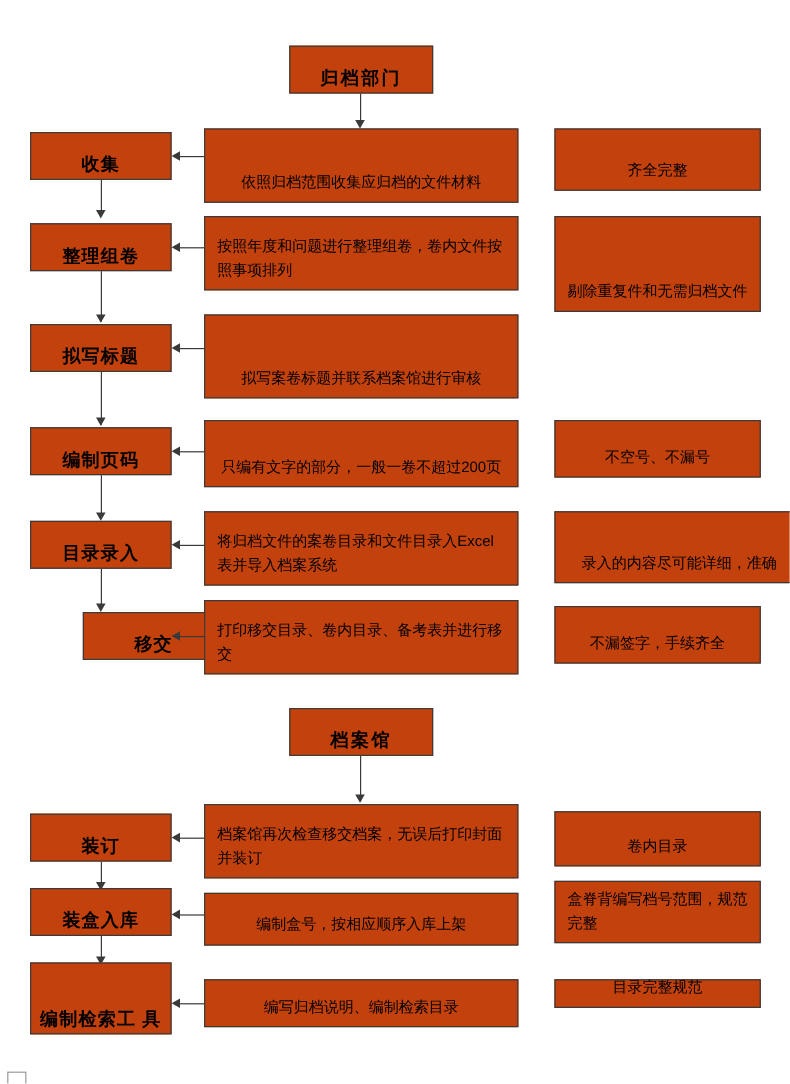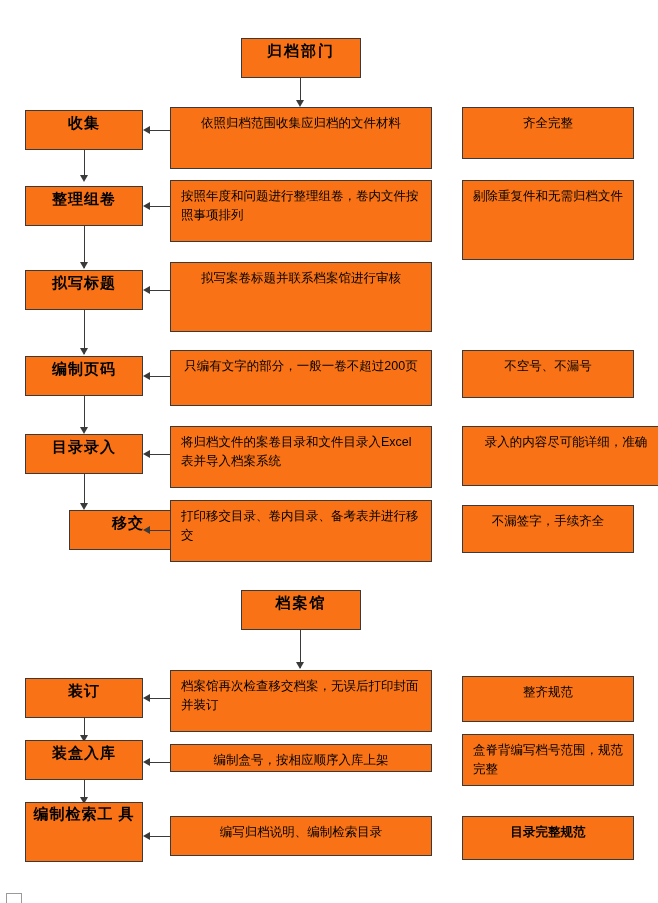--- a/index.html
+++ b/index.html
@@ -19,23 +19,23 @@
     position: absolute;
     left: 0;
     top: 0;
     width: 658px;
     height: 903px;
   }
   .box {
     position: absolute;
     box-sizing: border-box;
     border: 1px solid #3a3a3a;
-    background: #f97316;
+    background: #c2410c;
     display: flex;
-    align-items: flex-start;
+    align-items: flex-end;
     justify-content: center;
     text-align: center;
     line-height: 1.55;
   }
   .stage-box {
     font-size: 15px;
     font-weight: bold;
     letter-spacing: 1px;
   }
   .header-box {
@@ -193,49 +193,49 @@
   <div class="conn v" style="left:300px; top:630px; height:38px;"></div>
   <div class="arrow-down" style="left:296px; top:662px;"></div>
 
   <div class="box stage-box" style="left:25px; top:678px; width:118px; height:40px;">
     <span>装订</span>
   </div>
   <div class="box desc-box" style="left:170px; top:670px; width:262px; height:62px;">
     <span>档案馆再次检查移交档案，无误后打印封面并装订</span>
   </div>
   <div class="box req-box" style="left:462px; top:676px; width:172px; height:46px;">
-    <span>整齐规范</span>
+    <span>卷内目录</span>
   </div>
   <div class="conn h" style="left:150px; top:698px; width:20px;"></div>
   <div class="arrow-left" style="left:143px; top:694px;"></div>
 
   <div class="conn v" style="left:84px; top:718px; height:22px;"></div>
   <div class="arrow-down" style="left:80px; top:735px;"></div>
 
   <div class="box stage-box" style="left:25px; top:740px; width:118px; height:40px;">
     <span>装盒入库</span>
   </div>
-  <div class="box desc-box" style="left:170px; top:744px; width:262px; height:28px;">
+  <div class="box desc-box" style="left:170px; top:744px; width:262px; height:44px;font-family:Liberation Mono, monospace;">
     <span>编制盒号，按相应顺序入库上架</span>
   </div>
   <div class="box req-box left" style="left:462px; top:734px; width:172px; height:52px;">
     <span>盒脊背编写档号范围，规范完整</span>
   </div>
   <div class="conn h" style="left:150px; top:762px; width:20px;"></div>
   <div class="arrow-left" style="left:143px; top:758px;"></div>
 
   <div class="conn v" style="left:84px; top:780px; height:22px;"></div>
   <div class="arrow-down" style="left:80px; top:797px;"></div>
 
   <div class="box stage-box two-line" style="left:25px; top:802px; width:118px; height:60px;">
     <span>编制检索工 具</span>
   </div>
   <div class="box desc-box" style="left:170px; top:816px; width:262px; height:40px;">
     <span>编写归档说明、编制检索目录</span>
   </div>
-  <div class="box req-box" style="left:462px; top:816px; width:172px; height:44px;font-weight:bold;">
+  <div class="box req-box" style="left:462px; top:816px; width:172px; height:24px;">
     <span>目录完整规范</span>
   </div>
   <div class="conn h" style="left:150px; top:836px; width:20px;"></div>
   <div class="arrow-left" style="left:143px; top:832px;"></div>
 
   <div class="bottom-tick"></div>
 </div>
 
 </body></html>

